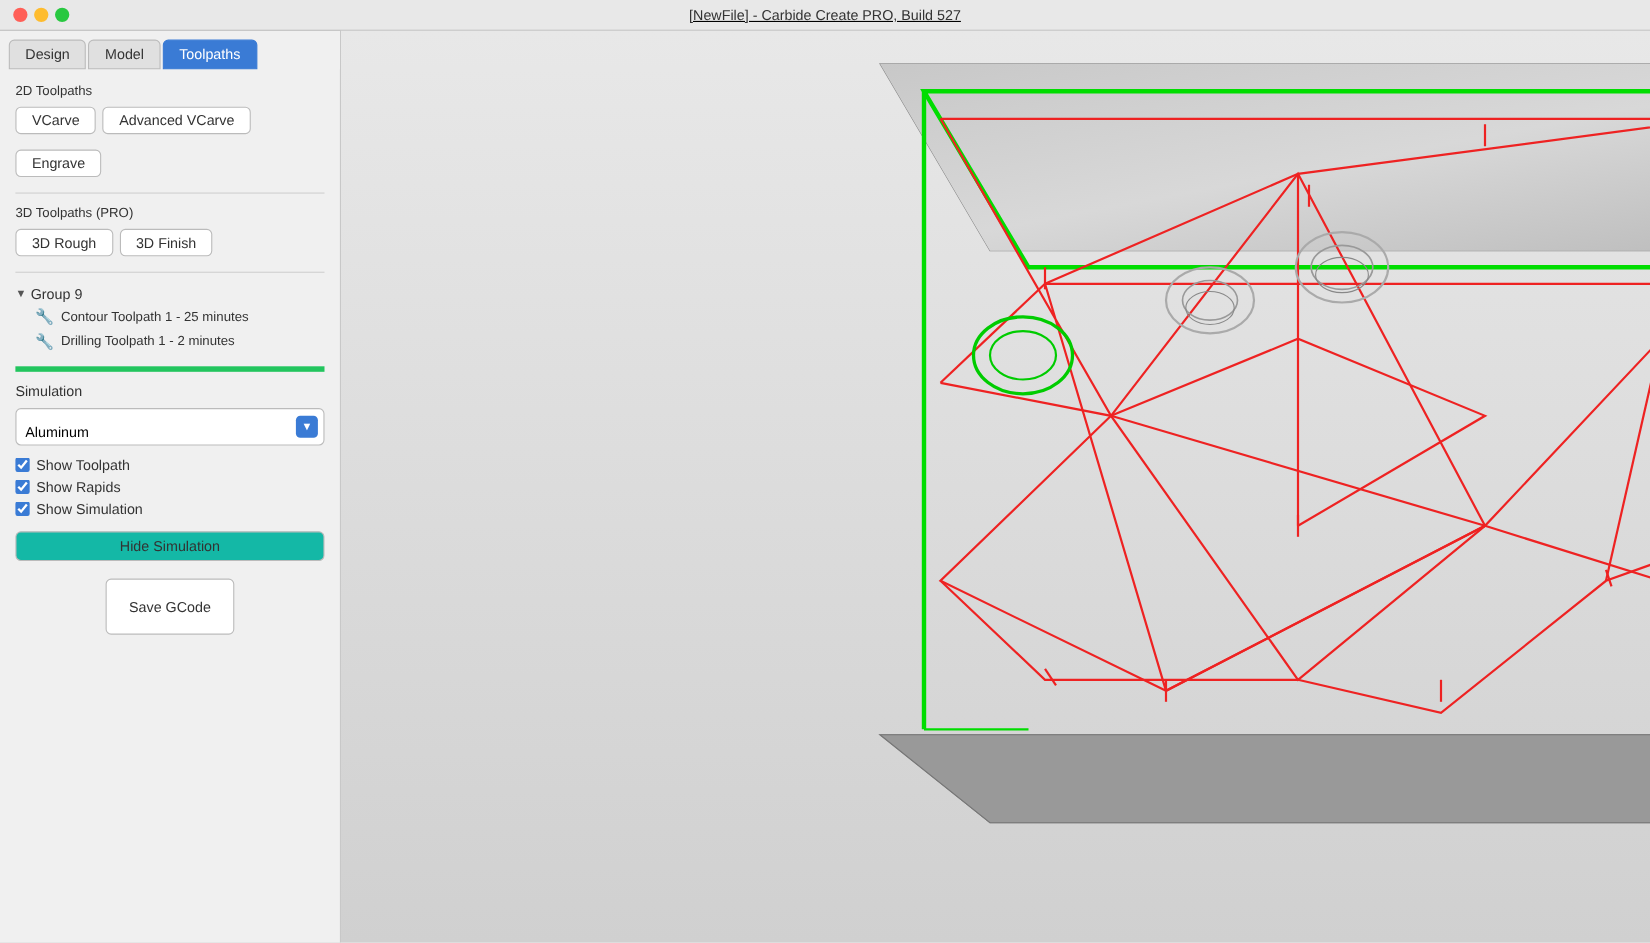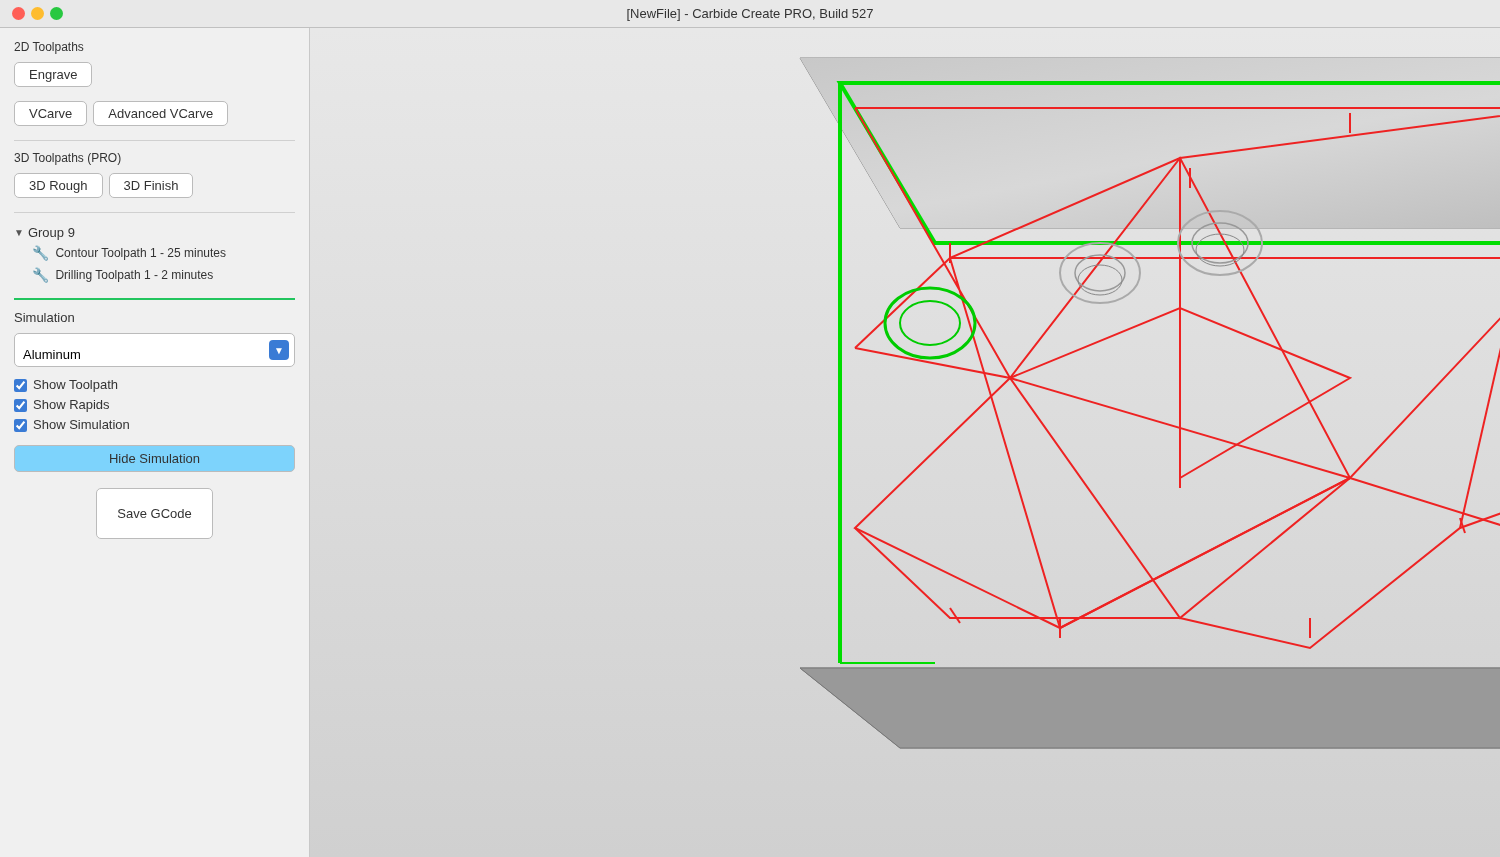--- a/index.html
+++ b/index.html
@@ -12,20 +12,21 @@
       font-size: 13px;
     }
     .title-bar {
       background: #e8e8e8;
       height: 28px;
       display: flex;
       align-items: center;
       justify-content: center;
       position: relative;
       border-bottom: 1px solid #c0c0c0;
+      text-decoration: underline;
     }
     .title-bar-buttons {
       position: absolute;
       left: 12px;
       display: flex;
       gap: 6px;
       align-items: center;
     }
     .tb-btn {
       width: 13px;
@@ -127,21 +128,21 @@
       gap: 6px;
       padding: 3px 0 3px 18px;
       font-size: 12px;
       color: #333;
     }
     .tree-icon {
       font-size: 14px;
     }
     .simulation-section {
       margin-top: 8px;
-      border-top: 2px solid #22c55e;
+      border-top: 5px solid #22c55e;
       padding-top: 10px;
     }
     .sim-label {
       font-size: 13px;
       color: #333;
       font-weight: 500;
       margin-bottom: 8px;
     }
     .select-wrapper {
       position: relative;
@@ -168,36 +169,36 @@
       border-radius: 4px;
       display: flex;
       align-items: center;
       justify-content: center;
       color: white;
       font-size: 10px;
       pointer-events: none;
     }
     .checkbox-row {
       display: flex;
-      align-items: flex-end;
+      align-items: center;
       gap: 6px;
       margin-bottom: 5px;
       font-size: 13px;
       color: #333;
     }
     .checkbox-row input[type="checkbox"] {
       accent-color: #3a7bd5;
       width: 13px;
       height: 13px;
     }
     .hide-sim-btn {
       width: 100%;
       padding: 5px;
       border: 1px solid #bbb;
-      background: #7dd3fc;
+      background: #14b8a6;
       border-radius: 5px;
       cursor: pointer;
       font-size: 13px;
       color: #333;
       margin-top: 8px;
       text-align: center;
     }
     .save-gcode-btn {
       margin: 16px auto 0 auto;
       display: block;
@@ -227,31 +228,36 @@
   <div class="title-bar-buttons">
     <button class="tb-btn tb-close"></button>
     <button class="tb-btn tb-min"></button>
     <button class="tb-btn tb-max"></button>
   </div>
   <span class="title-text">[NewFile] - Carbide Create PRO, Build 527</span>
 </div>
 
 <div class="main-container">
   <div class="sidebar">
+    <div class="tabs">
+      <button class="tab-btn">Design</button>
+      <button class="tab-btn">Model</button>
+      <button class="tab-btn active">Toolpaths</button>
+    </div>
 
     <div class="sidebar-content">
       <div class="section-label">2D Toolpaths</div>
-
-      <div class="button-group">
-        <button class="btn">Engrave</button>
-      </div>
 
       <div class="button-group">
         <button class="btn">VCarve</button>
         <button class="btn">Advanced VCarve</button>
+      </div>
+
+      <div class="button-group">
+        <button class="btn">Engrave</button>
       </div>
 
       <hr class="section-divider">
 
       <div class="section-label">3D Toolpaths (PRO)</div>
       <div class="button-group">
         <button class="btn">3D Rough</button>
         <button class="btn">3D Finish</button>
       </div>
 

